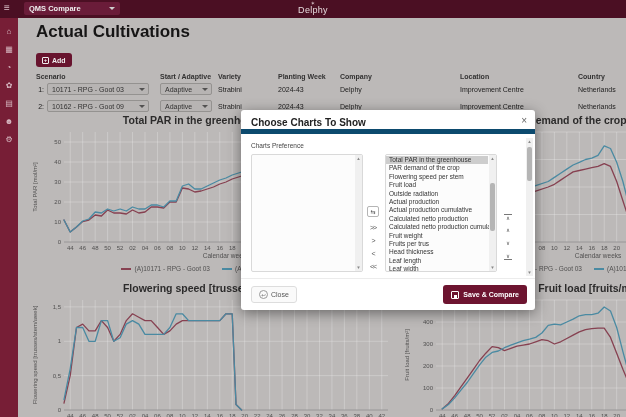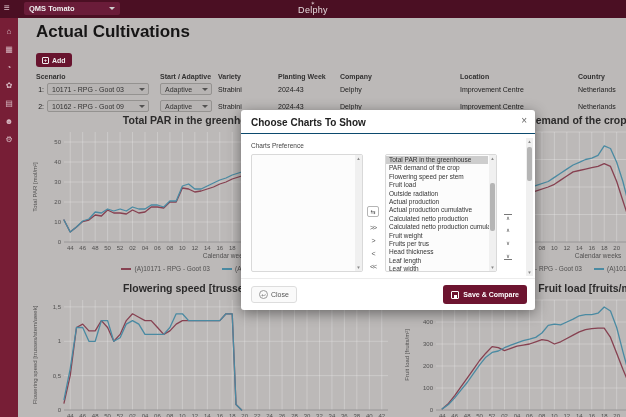--- a/index.html
+++ b/index.html
@@ -52,21 +52,21 @@
   .chart-cell { width:372px; height:168px; }
   .chart-title { text-align:center; font-size:10.5px; font-weight:bold; color:#2d2d2d; height:14px; }
   .chart-legend { display:flex; justify-content:center; gap:12px; font-size:6.5px; color:#555; margin-top:1px; }
   .chart-legend .dash { display:inline-block; width:10px; height:2px; margin-right:3px; vertical-align:middle; }
   
   .overlay { position:absolute; inset:0; background:rgba(40,35,35,0.07); z-index:9; }
   .modal {
     position:absolute; left:241px; top:110px; width:294px; height:200px; background:#fff;
     border-radius:3px; box-shadow:0 3px 14px rgba(0,0,0,.45); z-index:10;
   }
-  .modal-header { position:relative; height:24px; border-bottom:1px solid #0c4a6e; }
+  .modal-header { position:relative; height:24px; border-bottom:5px solid #0c4a6e; }
   .modal-title { position:absolute; left:10px; top:7px; font-size:10px; font-weight:bold; color:#222; }
   .modal-close { position:absolute; right:8px; top:5px; font-size:10px; color:#666; cursor:pointer; }
   .modal-label { position:absolute; left:10px; top:32px; font-size:6.5px; color:#444; }
   .listbox {
     position:absolute; top:44px; width:112px; height:118px;
     background:#fcfcfc; border:1px solid #d9d9d9; border-radius:2px; overflow:hidden;
   }
   .listbox.left { left:10px; }
   .listbox.right { left:144px; }
   .list-items { position:absolute; left:0; top:1px; right:8px; }
@@ -99,21 +99,21 @@
   .floppy { position:relative; width:8px; height:8px; border:1px solid #fff; border-radius:1px; }
   .floppy::after { content:""; position:absolute; left:2px; bottom:0; width:3px; height:3px; background:#fff; }
   svg text { font-family:"Liberation Sans", sans-serif; }
 </style>
 </head>
 <body>
 
 <div class="topbar">
   <span class="hamburger">≡</span>
   <div class="app-select">
-    <span>QMS Tomato</span>
+    <span>QMS Compare</span>
     <span class="caret"></span>
   </div>
   <div class="brand">
     <span class="mark">✶</span>
     <span>Delphy</span>
   </div>
 </div>
 
 <div class="sidebar">
     <div id="sidebar-icons">

